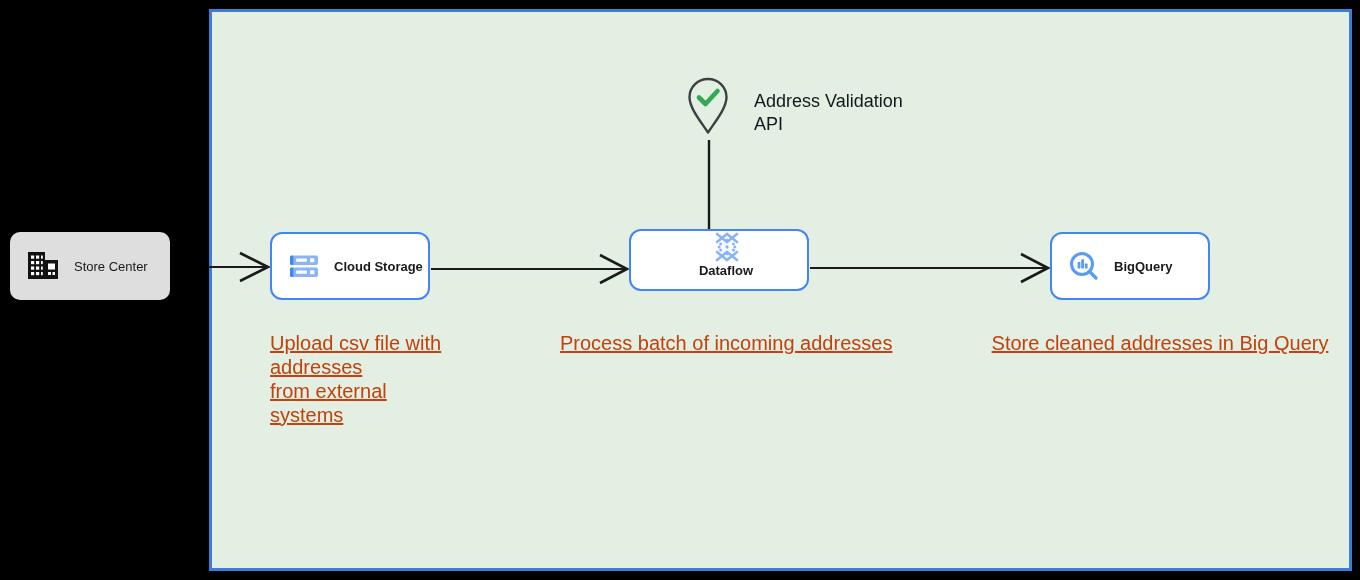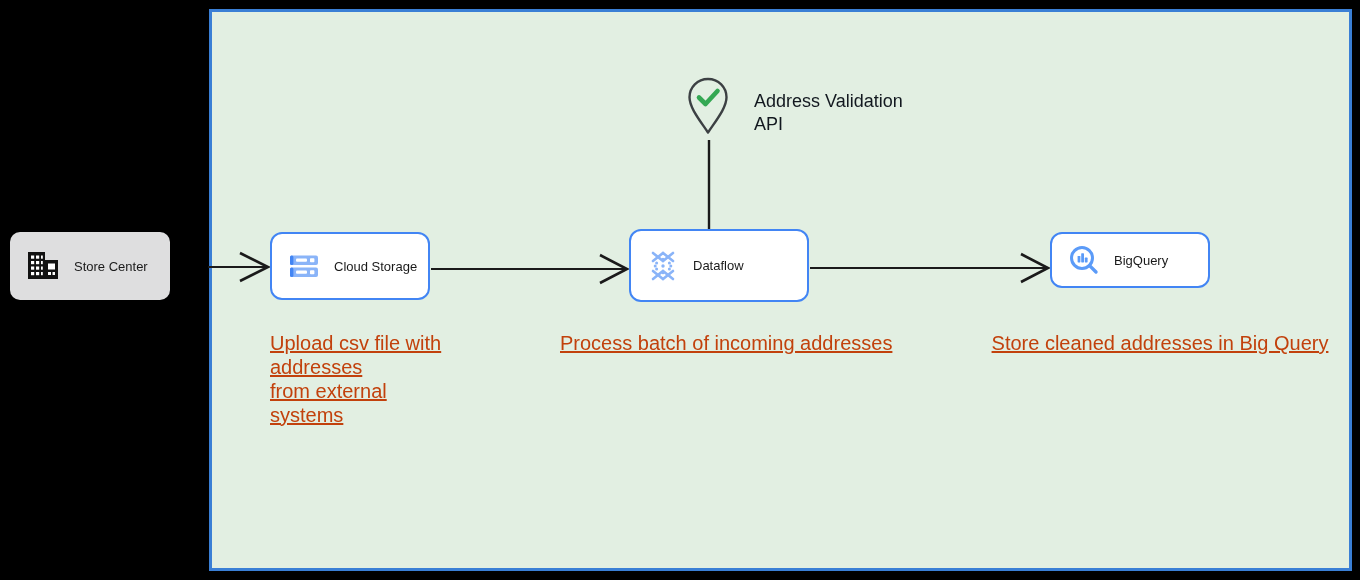--- a/index.html
+++ b/index.html
@@ -65,38 +65,39 @@
 
   
   .svc-node {
     position: absolute;
     background: #ffffff;
     border: 2px solid #4285f4;
     border-radius: 12px;
     display: flex;
     align-items: center;
     box-sizing: border-box;
+    font-weight: bold;
   }
   .svc-icon {
     width: 32px;
     height: 32px;
     flex: 0 0 auto;
     margin-left: 16px;
     display: block;
   }
   .svc-label {
     margin-left: 14px;
     font-size: 13px;
     color: #1a1a1a;
     white-space: nowrap;
   }
 
   #node-cloud-storage { left: 270px; top: 232px; width: 160px; height: 68px; }
-  #node-dataflow      { left: 629px; top: 229px; width: 180px; height: 73px; }
-  #node-bigquery      { left: 1050px; top: 232px; width: 160px; height: 56px; }
+  #node-dataflow      { left: 629px; top: 229px; width: 180px; height: 62px; flex-direction: column; }
+  #node-bigquery      { left: 1050px; top: 232px; width: 160px; height: 68px; }
 
   
   .api-node {
     position: absolute;
     left: 686px;
     top: 76px;
     display: flex;
     align-items: flex-start;
   }
   .api-pin {

